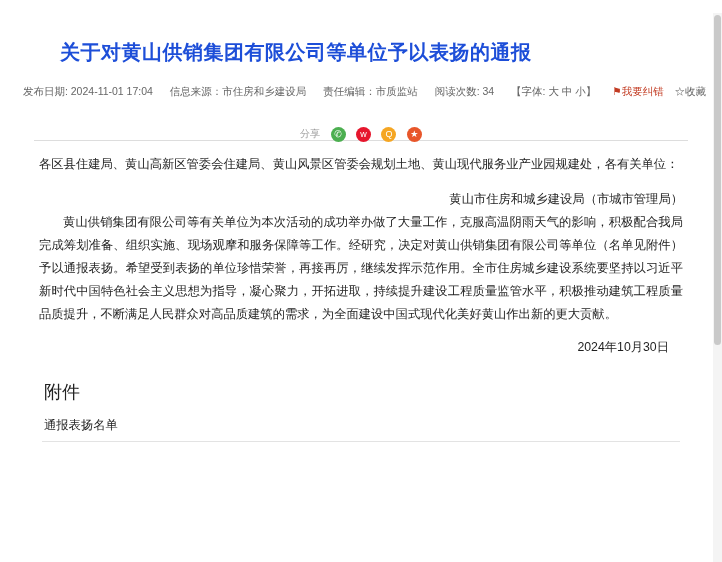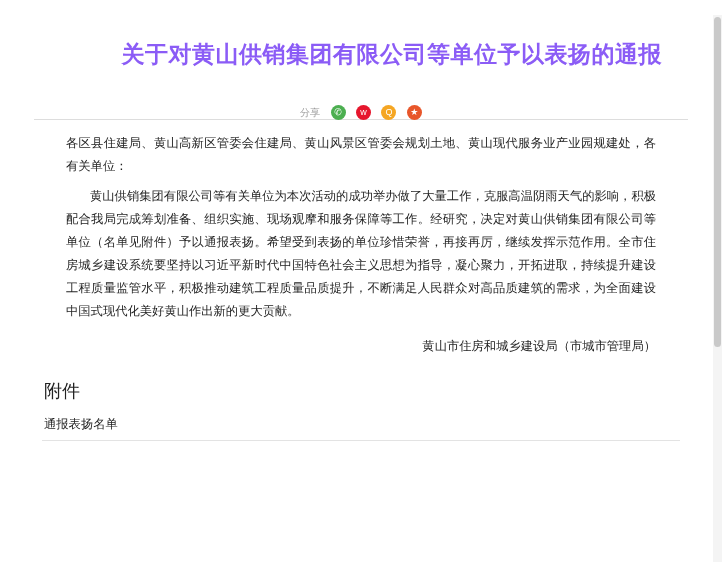--- a/index.html
+++ b/index.html
@@ -17,24 +17,24 @@
   }
   .page {
     width: 722px;
     height: 562px;
     box-sizing: border-box;
     padding: 0;
     position: relative;
     background: #fff;
   }
   .doc-title {
-    font-size: 23px;
+    font-size: 20px;
     font-weight: bold;
-    color: #8b5cf6;
-    text-align: right;
+    color: #1d4ed8;
+    text-align: left;
     letter-spacing: 0.5px;
     padding: 22px 60px 0 60px;
     line-height: 34px;
   }
   .meta-row {
     margin-top: 14px;
     text-align: center;
     font-size: 10.5px;
     color: #666666;
     line-height: 16px;
@@ -82,21 +82,21 @@
   .c-wechat { background: #4caf50; }
   .c-weibo  { background: #e6162d; }
   .c-qzone  { background: #f5a623; }
   .c-star   { background: #e8562a; }
   .rule {
     margin: 12px 34px 0 34px;
     border-top: 1px solid #dddddd;
     height: 0;
   }
   .body-wrap {
-    padding: 0 66px;
+    padding: 0 39px;
     margin-top: 12px;
   }
   p.para {
     font-size: 12.3px;
     line-height: 23px;
     color: #1f1f1f;
     margin: 0 0 7px 0;
     text-align: justify;
     text-justify: inter-ideograph;
   }
@@ -150,35 +150,45 @@
     border-radius: 4px;
   }
 </style>
 </head>
 <body>
 
 <div class="page">
 
   <h1 class="doc-title">关于对黄山供销集团有限公司等单位予以表扬的通报</h1>
 
+  <div class="meta-row">
+    <span class="meta-item">发布日期: 2024-11-01 17:04</span>
+    <span class="meta-item">信息来源：市住房和乡建设局</span>
+    <span class="meta-item">责任编辑：市质监站</span>
+    <span class="meta-item">阅读次数: 34</span>
+    <span class="meta-item meta-fontsize">【字体: 大 中 小】</span>
+    <span class="meta-report"><span class="flag">⚑</span><span>我要纠错</span></span>
+    <span class="meta-fav"><span>☆</span><span>收藏</span></span>
+  </div>
 
   <div class="share-row">
     <span class="sh share-label">分享</span>
     <span class="sh circ c-wechat">✆</span>
     <span class="sh circ c-weibo">w</span>
     <span class="sh circ c-qzone">Q</span>
     <span class="sh circ c-star">★</span>
   </div>
 
   <div class="rule"></div>
 
   <div class="body-wrap">
     <p class="para">各区县住建局、黄山高新区管委会住建局、黄山风景区管委会规划土地、黄山现代服务业产业园规建处，各有关单位：</p>
+    <p class="para right">黄山市住房和城乡建设局（市城市管理局）</p>
     <p class="para indent">黄山供销集团有限公司等有关单位为本次活动的成功举办做了大量工作，克服高温阴雨天气的影响，积极配合我局完成筹划准备、组织实施、现场观摩和服务保障等工作。经研究，决定对黄山供销集团有限公司等单位（名单见附件）予以通报表扬。希望受到表扬的单位珍惜荣誉，再接再厉，继续发挥示范作用。全市住房城乡建设系统要坚持以习近平新时代中国特色社会主义思想为指导，凝心聚力，开拓进取，持续提升建设工程质量监管水平，积极推动建筑工程质量品质提升，不断满足人民群众对高品质建筑的需求，为全面建设中国式现代化美好黄山作出新的更大贡献。</p>
-    <p class="para right">黄山市住房和城乡建设局（市城市管理局）</p>
+    <p class="para right2">2024年10月30日</p>
   </div>
 
   <div class="attach-block">
     <p class="attach-title">附件</p>
     <ul class="attach-list">
       <li class="first">通报表扬名单</li>
 
     </ul>
   </div>
 

